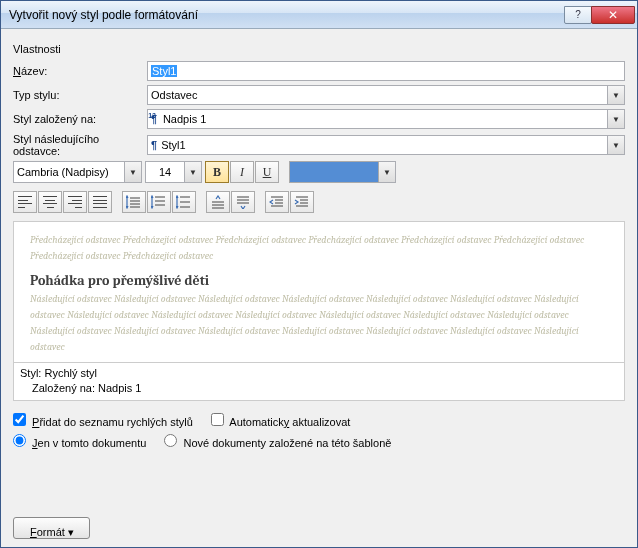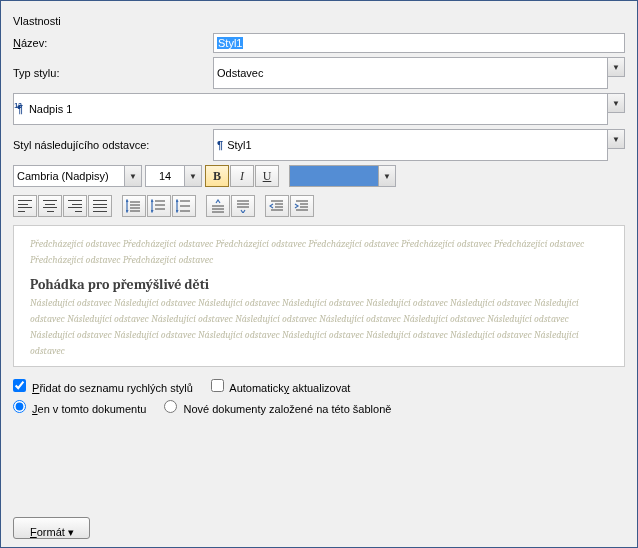--- a/index.html
+++ b/index.html
@@ -6,25 +6,25 @@
 body { font-family: "Segoe UI", Tahoma, sans-serif; font-size: 11px; background: #888; width: 638px; height: 548px; overflow: hidden; }
 .window { width: 638px; height: 548px; background: #f0f0f0; border: 1px solid #3a5a8a; box-shadow: 0 0 8px rgba(0,0,0,0.5); }
 .titlebar { height: 28px; background: linear-gradient(to bottom, #eef4fb 0%, #d6e5f5 45%, #bcd3ed 46%, #d0e0f3 100%); border-bottom: 1px solid #9ab; display: flex; align-items: center; padding: 0 2px 0 8px; }
 .titlebar-text { flex: 1; color: #000; font-size: 12px; }
 .titlebar-btns { display: flex; gap: 0; }
 .titlebar-btn { width: 28px; height: 18px; border: 1px solid #7a8ca0; background: linear-gradient(to bottom, #f5f9fd, #d8e5f2); border-radius: 0 0 2px 2px; display: flex; align-items: center; justify-content: center; font-size: 10px; color: #334; margin-left: -1px; }
 .titlebar-btn.close { width: 44px; background: linear-gradient(to bottom, #e78, #c9302c); color: #fff; font-size: 12px; border-color: #8a3030; }
 .content { padding: 8px 12px; }
 .fieldset-label { font-size: 11px; color: #000; margin-top: 6px; margin-bottom: 6px; }
 .form-row { display: flex; align-items: center; margin-bottom: 4px; }
-.form-label { width: 200px; font-size: 11px; }
+.form-label { width: 134px; font-size: 11px; }
 .underline { text-decoration: underline; }
 .text-input { flex: 1; height: 20px; border: 1px solid #abadb3; padding: 1px 3px; font-size: 11px; font-family: inherit; background: #fff; }
 .dropdown-wrap { flex: 1; display: flex; }
-.dropdown { flex: 1; height: 32px; border: 1px solid #abadb3; background: #fff; padding: 1px 3px; font-size: 11px; display: flex; align-items: center; }
+.dropdown { flex: 1; height: 20px; border: 1px solid #abadb3; background: #fff; padding: 1px 3px; font-size: 11px; display: flex; align-items: center; }
 .dd-btn { width: 17px; height: 20px; border: 1px solid #abadb3; border-left: none; background: linear-gradient(to bottom, #f5f5f5, #ddd); display: flex; align-items: center; justify-content: center; font-size: 8px; color: #333; }
 .pilcrow { color: #15428b; font-weight: bold; margin-right: 4px; font-size: 11px; }
 .toolbar-row { display: flex; align-items: center; gap: 1px; margin-top: 4px; margin-bottom: 8px; }
 .tb-combo { display: flex; margin-right: 2px; }
 .tb-combo .dropdown { height: 22px; }
 .tb-combo .dd-btn { height: 22px; }
 .tb-btn { width: 24px; height: 22px; border: 1px solid #aaa; background: linear-gradient(to bottom, #fdfdfd, #e8e8e8); display: flex; align-items: center; justify-content: center; font-size: 12px; font-family: "Times New Roman", serif; color: #333; }
 .tb-btn.bold { font-weight: bold; border: 1px solid #9b7b2a; background: linear-gradient(to bottom, #fff4d4, #ffe39a); }
 .color-swatch-btn { display: flex; }
 .color-swatch { width: 90px; height: 22px; border: 1px solid #aaa; background: #548dd4; }
@@ -47,40 +47,48 @@
 .btn-group-right { display: flex; gap: 6px; }
 .window { position: relative; }
 .selected-text { background: #3399ff; color: #fff; padding: 0 1px; }
 svg.spacing-icon { width: 16px; height: 14px; }
 svg.spacing-icon line { stroke: #444; stroke-width: 1; }
 svg.spacing-icon path { stroke: #3b6db3; stroke-width: 1.2; fill: none; }
 </style>
 </head>
 <body>
 <div class="window">
+  <div class="titlebar">
+    <div class="titlebar-text">Vytvořit nový styl podle formátování</div>
+    <div class="titlebar-btns">
+      <div class="titlebar-btn">?</div>
+      <div class="titlebar-btn close">✕</div>
+    </div>
+  </div>
   <div class="content">
 
     <div class="fieldset-label">Vlastnosti</div>
 
     <div class="form-row">
       <div class="form-label"><span class="underline">N</span><span>ázev:</span></div>
       <div class="text-input" style="display:flex;align-items:center">
           <span class="selected-text">Styl1</span>
         </div>
     </div>
 
     <div class="form-row">
       <div class="form-label">Typ stylu:</div>
       <div class="dropdown-wrap">
         <div class="dropdown">Odstavec</div>
         <div class="dd-btn">▼</div>
       </div>
     </div>
 
     <div class="form-row">
+      <div class="form-label">Styl založený na:</div>
       <div class="dropdown-wrap">
         <div class="dropdown">
             <span class="pilcrow">¶<span style="font-size:7px;position:relative;top:-5px;left:-9px;">13</span></span>
             <span style="margin-left:-6px">Nadpis 1</span>
           </div>
         <div class="dd-btn">▼</div>
       </div>
     </div>
 
     <div class="form-row">
@@ -213,20 +221,24 @@
             <path d="M1 5 L4 7 L1 9" stroke="#3b6db3"></path>
           </svg>
         </div>
     </div>
 
     <div class="preview-box">
       <div class="preview-grey">Předcházející odstavec Předcházející odstavec Předcházející odstavec Předcházející odstavec Předcházející odstavec Předcházející odstavec Předcházející odstavec Předcházející odstavec</div>
       <div class="preview-title">Pohádka pro přemýšlivé děti</div>
       <div class="preview-grey">Následující odstavec Následující odstavec Následující odstavec Následující odstavec Následující odstavec Následující odstavec Následující odstavec Následující odstavec Následující odstavec Následující odstavec Následující odstavec Následující odstavec Následující odstavec Následující odstavec Následující odstavec Následující odstavec Následující odstavec Následující odstavec Následující odstavec Následující odstavec</div>
     </div>
+    <div class="desc-box">
+      <div>Styl: Rychlý styl</div>
+      <div style="padding-left:12px">Založený na: Nadpis 1</div>
+    </div>
 
     <div class="checkbox-row">
       <label><input type="checkbox" checked="" style=""> <span class="underline">P</span><span>řidat do seznamu rychlých stylů</span></label>
       <span style="width:10px"></span>
       <label><input type="checkbox" style=""> <span>Automatick</span><span class="underline">y</span><span> aktualizovat</span></label>
     </div>
     <div class="radio-row">
       <label><input type="radio" name="scope" checked="" style=""> <span class="underline">J</span><span>en v tomto dokumentu</span></label>
       <span style="width:10px"></span>
       <label><input type="radio" name="scope" style=""> <span>Nové dokumenty založené na této šabloně</span></label>

